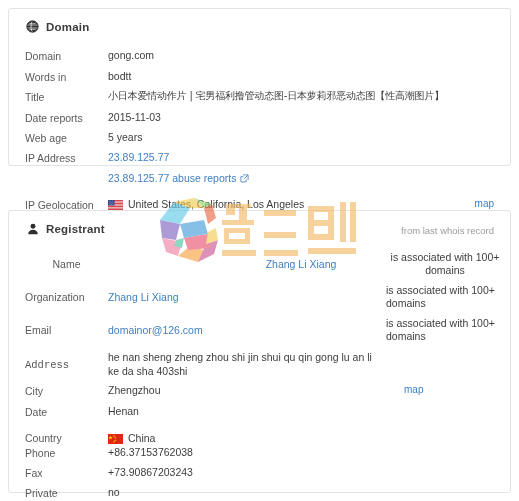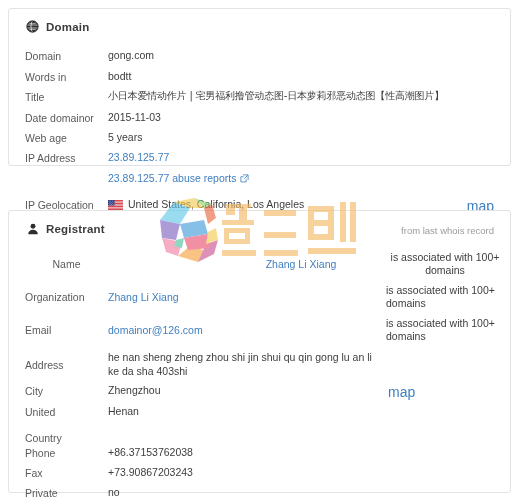--- a/index.html
+++ b/index.html
@@ -111,23 +111,24 @@
   }
   .ext-icon {
     display: inline-block;
     width: 9px;
     height: 9px;
     margin-left: 4px;
     vertical-align: -1px;
   }
   .map-link {
     position: absolute;
-    font-size: 14px;
+    font-size: 10px;
     color: #3f7fc1;
     cursor: pointer;
+    margin-left: 16px;
   }
 
   .assoc {
     position: absolute;
     left: 377px;
     width: 118px;
     font-size: 10.5px;
     line-height: 13px;
     color: #3d3d3d;
   }
@@ -176,21 +177,21 @@
         <div class="lbl">Words in</div>
         <div class="val">bodtt</div>
       </div>
 
       <div class="row" style="height:21px;">
         <div class="lbl">Title</div>
         <div class="val cjk">小日本爱情动作片 | 宅男福利撸管动态图-日本萝莉邪恶动态图【性高潮图片】</div>
       </div>
 
       <div class="row" style="height:20px;">
-        <div class="lbl">Date domainor</div>
+        <div class="lbl">Date reports</div>
         <div class="val">2015-11-03</div>
       </div>
 
       <div class="row" style="height:20px;">
         <div class="lbl">Web age</div>
         <div class="val">5 years</div>
       </div>
 
       <div class="row" style="height:21px;">
         <div class="lbl">IP Address</div>
@@ -283,37 +284,51 @@
 
       <div class="row" style="height:33px;">
         <div class="lbl" style="padding-top:6px;">Email</div>
         <div class="val" style="padding-top:6px;">
           <span class="link">domainor@126.com</span>
         </div>
         <div class="assoc" style="top:0px;">is associated with 100+ domains</div>
       </div>
 
       <div class="row" style="height:33px;">
-        <div class="lbl" style="padding-top:8px;">Address</div>
+        <div class="lbl" style="padding-top:8px;font-family:Liberation Mono, monospace;">Address</div>
         <div class="val wrap" style="max-width:265px;">he nan sheng zheng zhou shi jin shui qu qin gong lu an li ke da sha 403shi</div>
       </div>
 
       <div class="row" style="height:21px;">
         <div class="lbl">City</div>
         <div class="val">Zhengzhou</div>
         <span class="map-link" style="left:379px; top:1px;">map</span>
       </div>
 
       <div class="row" style="height:20px;">
-        <div class="lbl">United</div>
+        <div class="lbl">Date</div>
         <div class="val">Henan</div>
       </div>
 
       <div class="row" style="height:21px;align-items:flex-end;">
         <div class="lbl">Country</div>
+        <div class="val">
+          <span class="flag">
+            <svg width="15" height="10" viewBox="0 0 30 20">
+              <rect width="30" height="20" fill="#de2910"></rect>
+              <g fill="#ffde00">
+                <polygon points="5,3 6,6 9,6 6.6,7.8 7.5,10.8 5,9 2.5,10.8 3.4,7.8 1,6 4,6"></polygon>
+                <polygon points="12,2 12.5,3.4 14,3.5 12.9,4.4 13.2,5.8 12,5 10.8,5.8 11.1,4.4 10,3.5 11.5,3.4"></polygon>
+                <polygon points="14.6,5.6 15.1,7 16.6,7.1 15.5,8 15.8,9.4 14.6,8.6 13.4,9.4 13.7,8 12.6,7.1 14.1,7"></polygon>
+                <polygon points="14.6,10.4 15.1,11.8 16.6,11.9 15.5,12.8 15.8,14.2 14.6,13.4 13.4,14.2 13.7,12.8 12.6,11.9 14.1,11.8"></polygon>
+                <polygon points="12,13.4 12.5,14.8 14,14.9 12.9,15.8 13.2,17.2 12,16.4 10.8,17.2 11.1,15.8 10,14.9 11.5,14.8"></polygon>
+              </g>
+            </svg>
+          </span><span>China</span>
+        </div>
       </div>
 
       <div class="row" style="height:20px;">
         <div class="lbl">Phone</div>
         <div class="val">+86.37153762038</div>
       </div>
 
       <div class="row" style="height:20px;">
         <div class="lbl">Fax</div>
         <div class="val">+73.90867203243</div>

